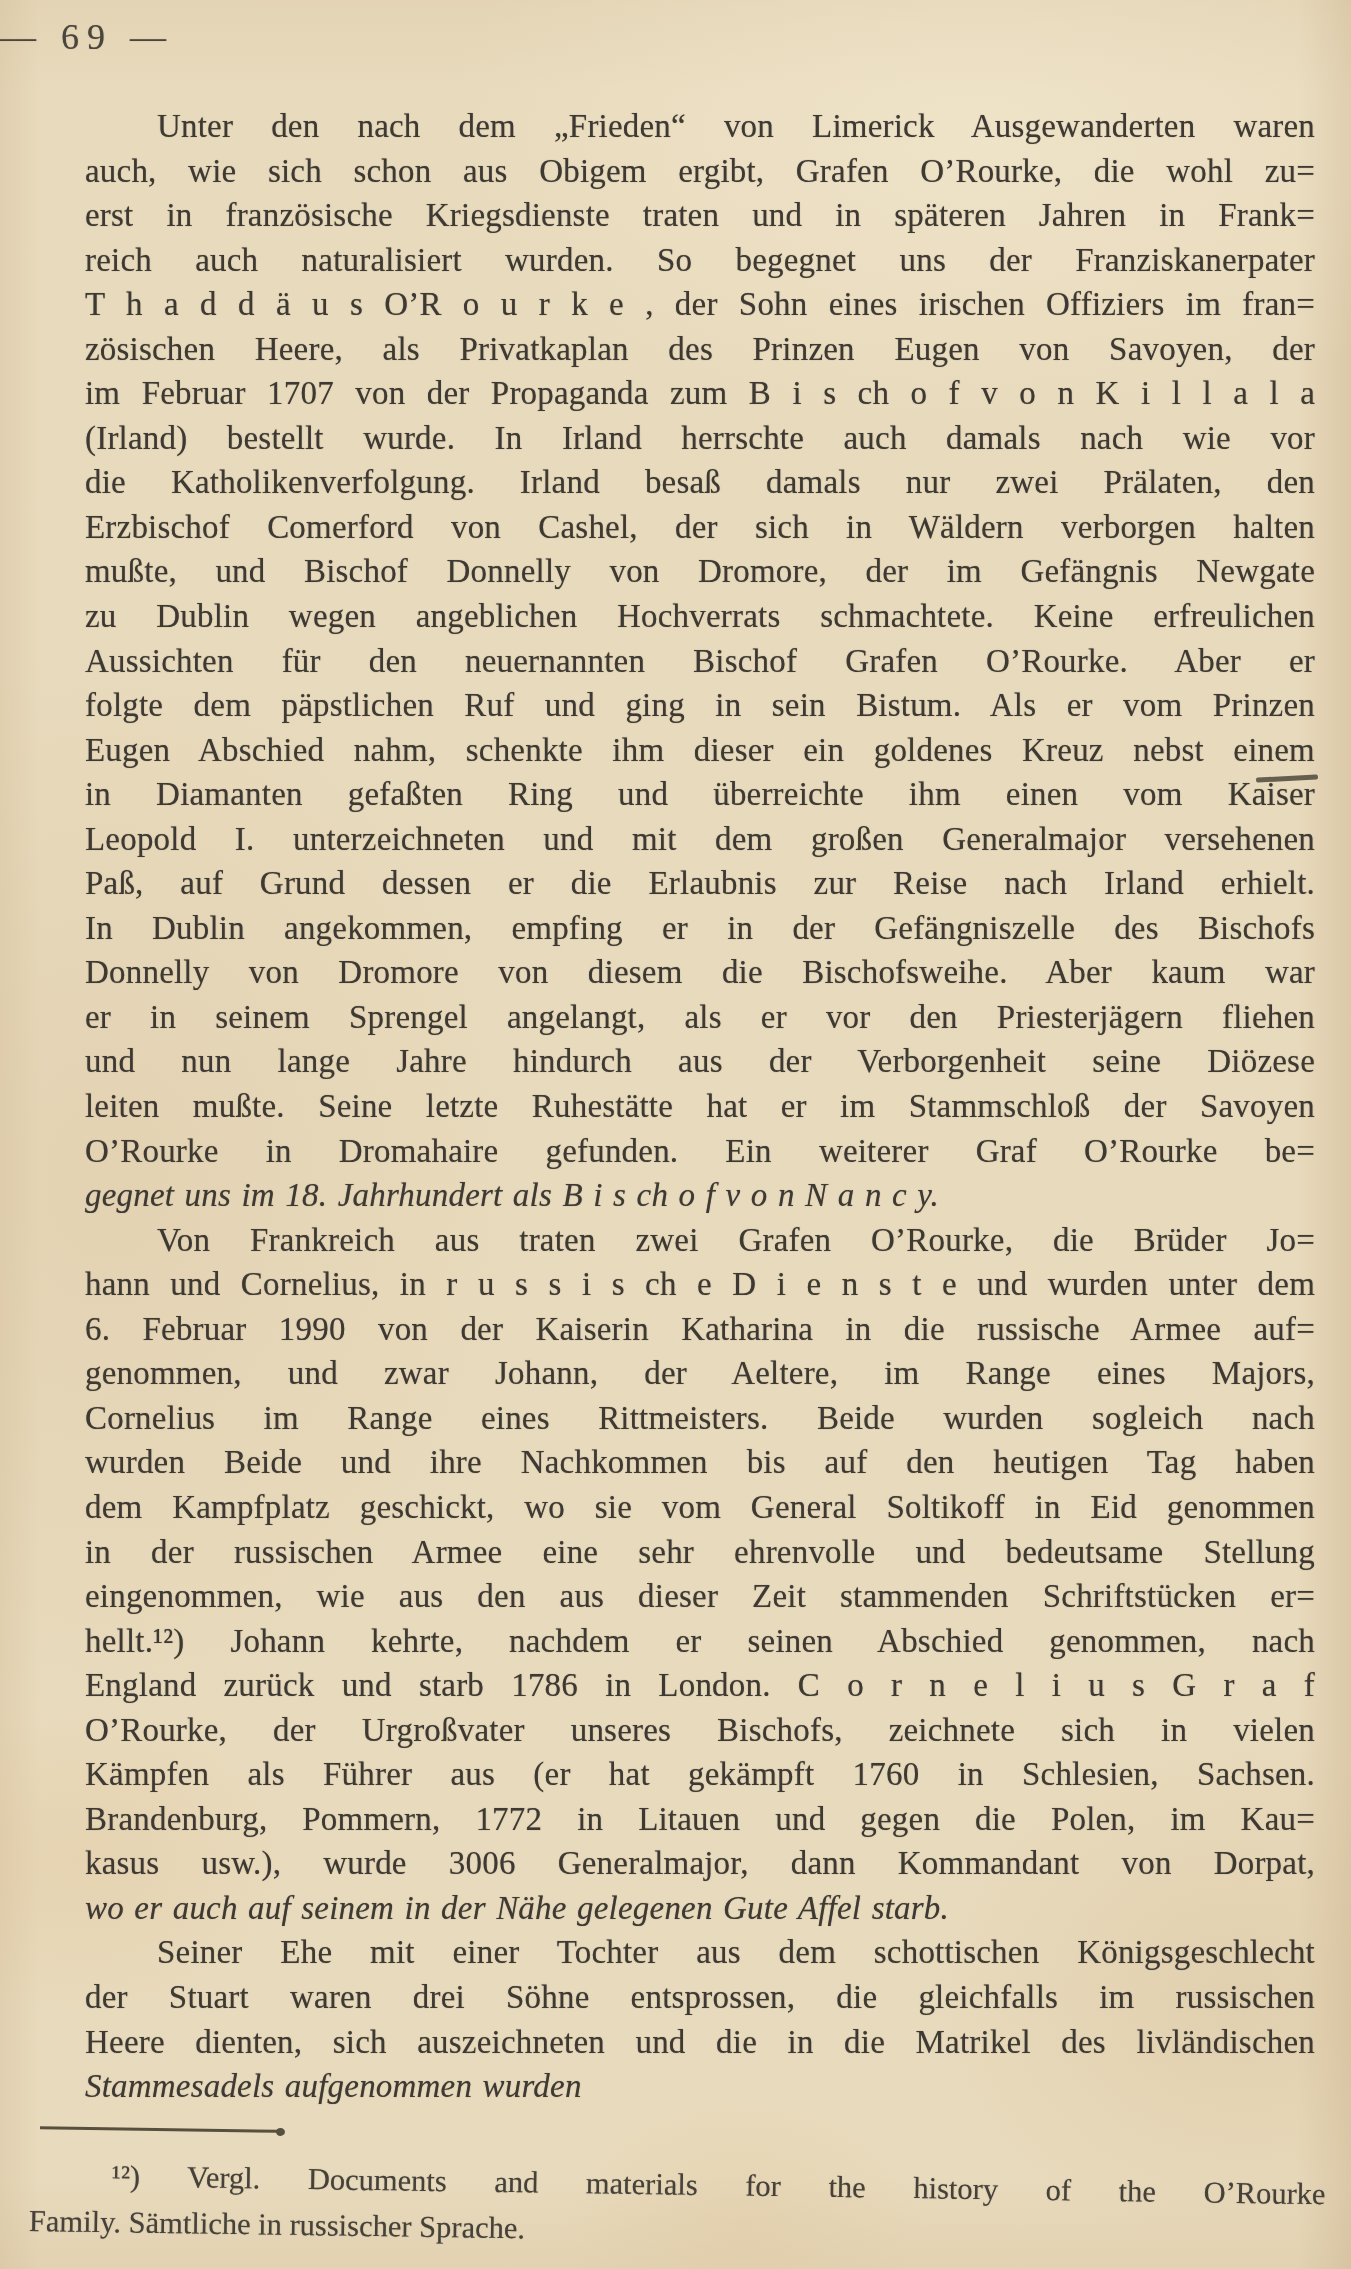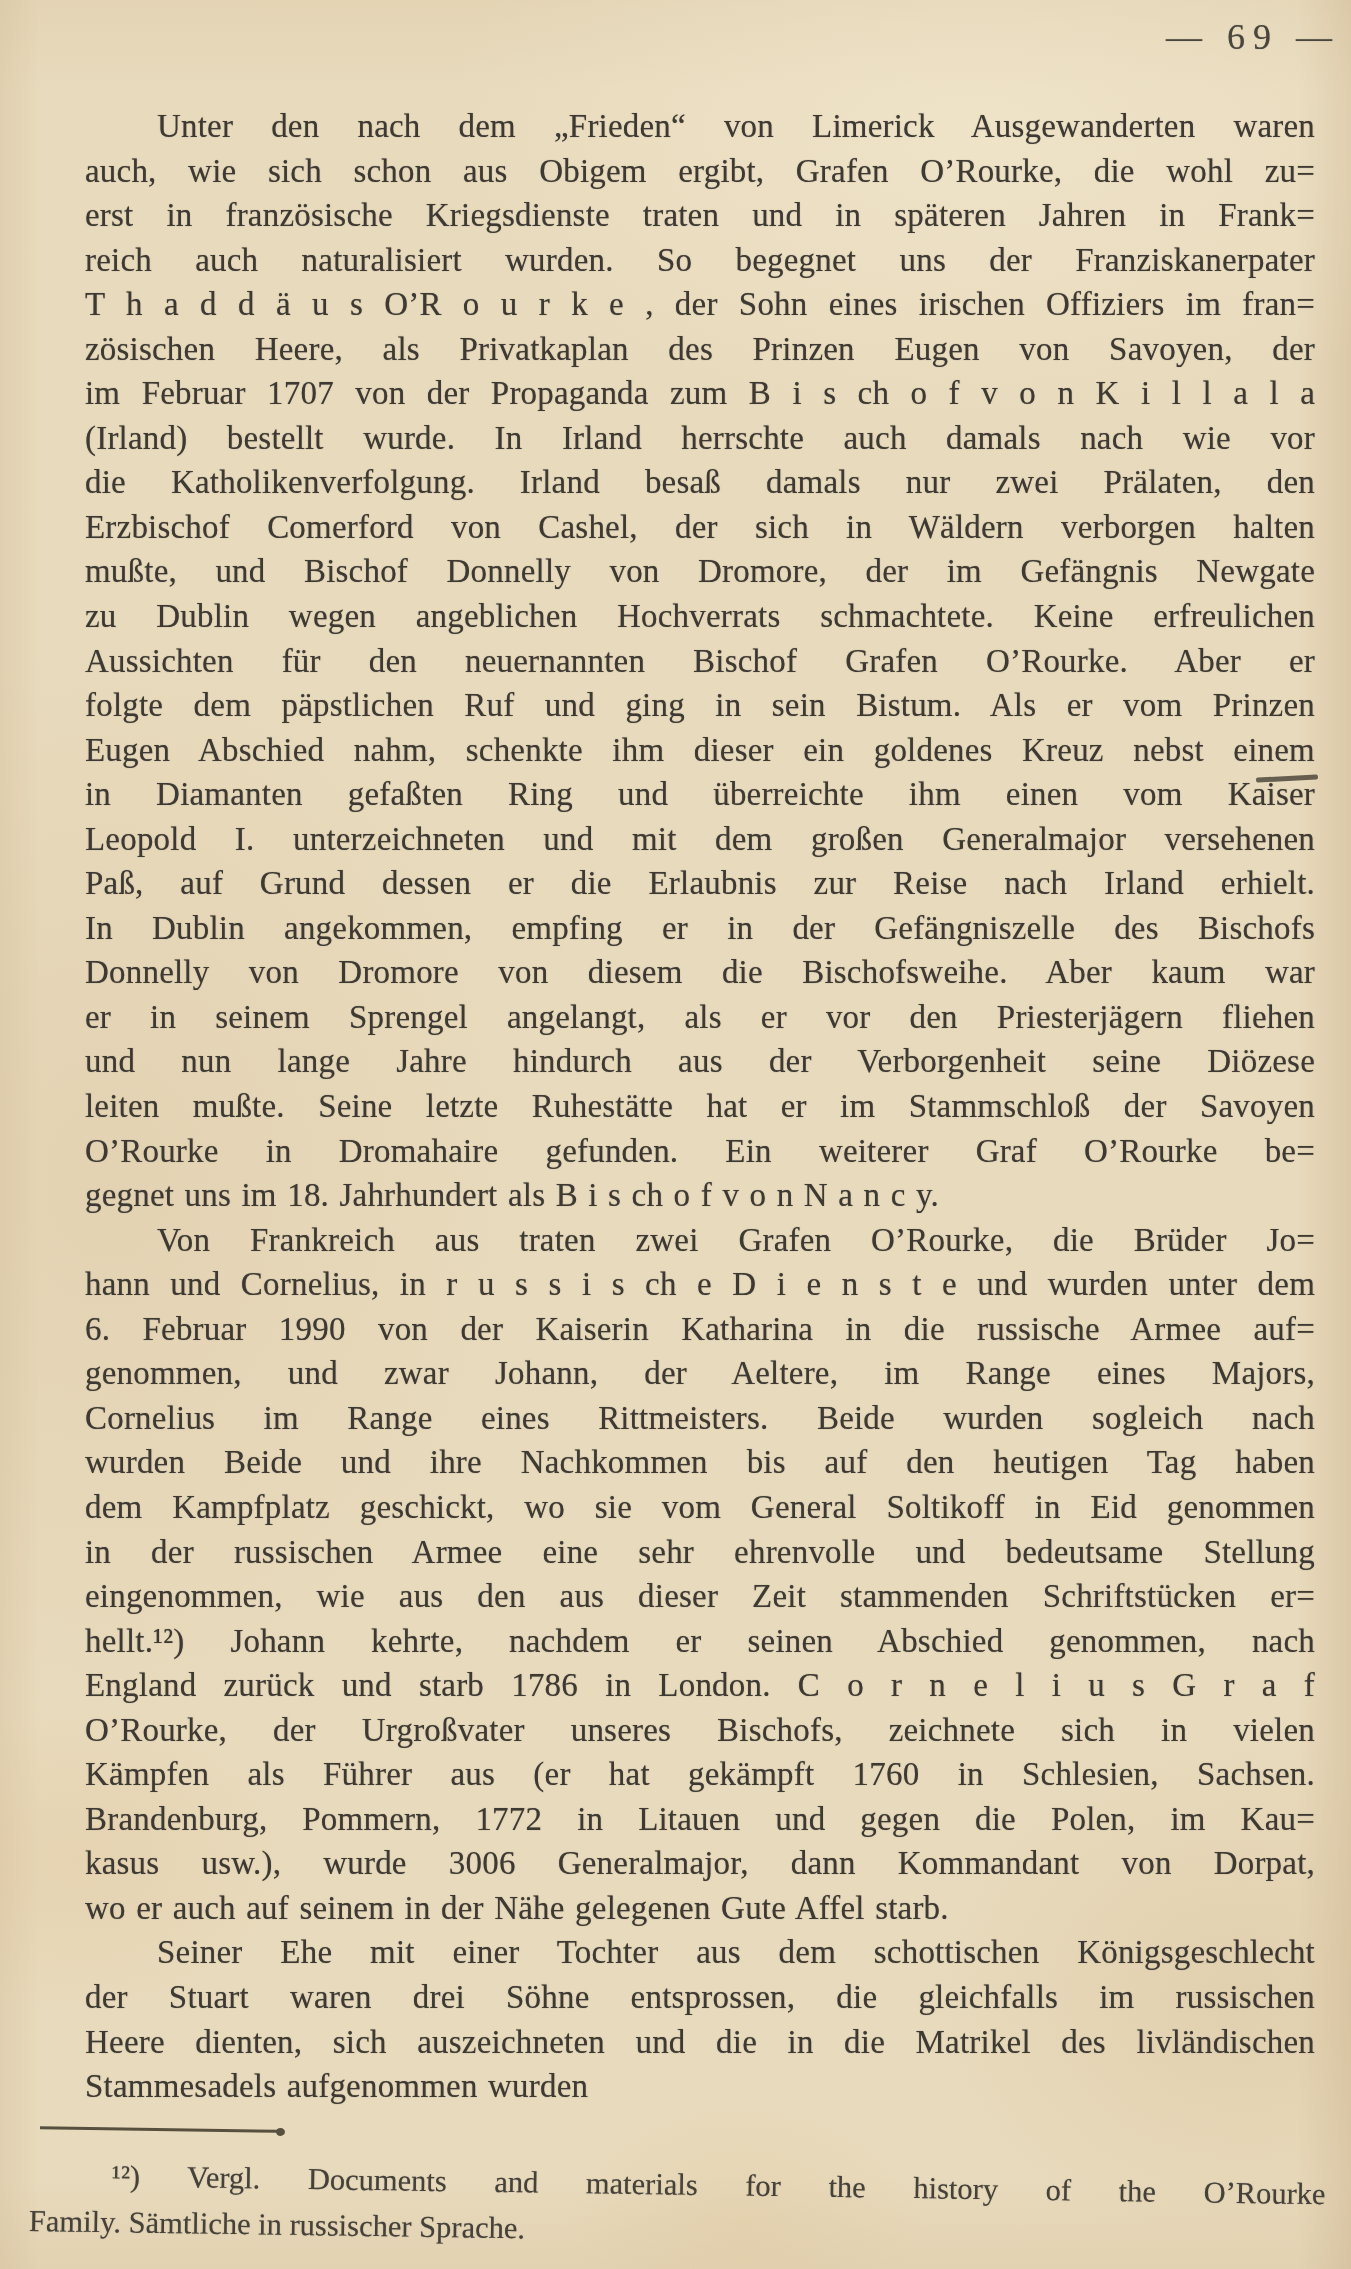--- a/index.html
+++ b/index.html
@@ -17,21 +17,21 @@
       radial-gradient(ellipse 260px 180px at 55% 98%, rgba(205,160,95,0.10), transparent 70%),
       linear-gradient(to right, rgba(190,160,120,0.18), transparent 3%, transparent 96%, rgba(183,152,112,0.26)),
       linear-gradient(to bottom, rgba(200,175,135,0.14), transparent 4%, transparent 96%, rgba(196,168,126,0.16));
     font-family: "Liberation Serif", "DejaVu Serif", serif;
     color: #3e3a33;
   }
   .page-number {
     position: absolute;
     top: 16px; left: 0;
     width: 1340px;
-    text-align: right;
+    text-align: left;
     font-size: 36px;
     letter-spacing: 8px;
     color: #4a463e;
     text-shadow: 0 0 1px rgba(70,64,55,0.45);
   }
   .text-block {
     position: absolute;
     left: 47px; top: 104px;
     width: 1268px;
   }
@@ -42,21 +42,21 @@
     text-align: justify;
     text-align-last: justify;
     letter-spacing: 0.2px;
     word-spacing: 2px;
     color: #3e3a33;
     text-shadow: 0 0 1px rgba(62,57,49,0.55);
     overflow: visible;
     margin-left: 38px;
   }
   .line.p-first { text-indent: 72px; }
-  .line.p-last  { text-align-last: left; }
+  .line.p-last  { text-align-last: left; font-style: italic; }
   .footnote-sep {
     position: absolute;
     left: 40px; top: 2128px;
     width: 238px; height: 0;
     border-top: 3px solid #57503f;
     transform: rotate(0.9deg);
   }
   .footnote-sep::after {
     content: '';
     position: absolute;

